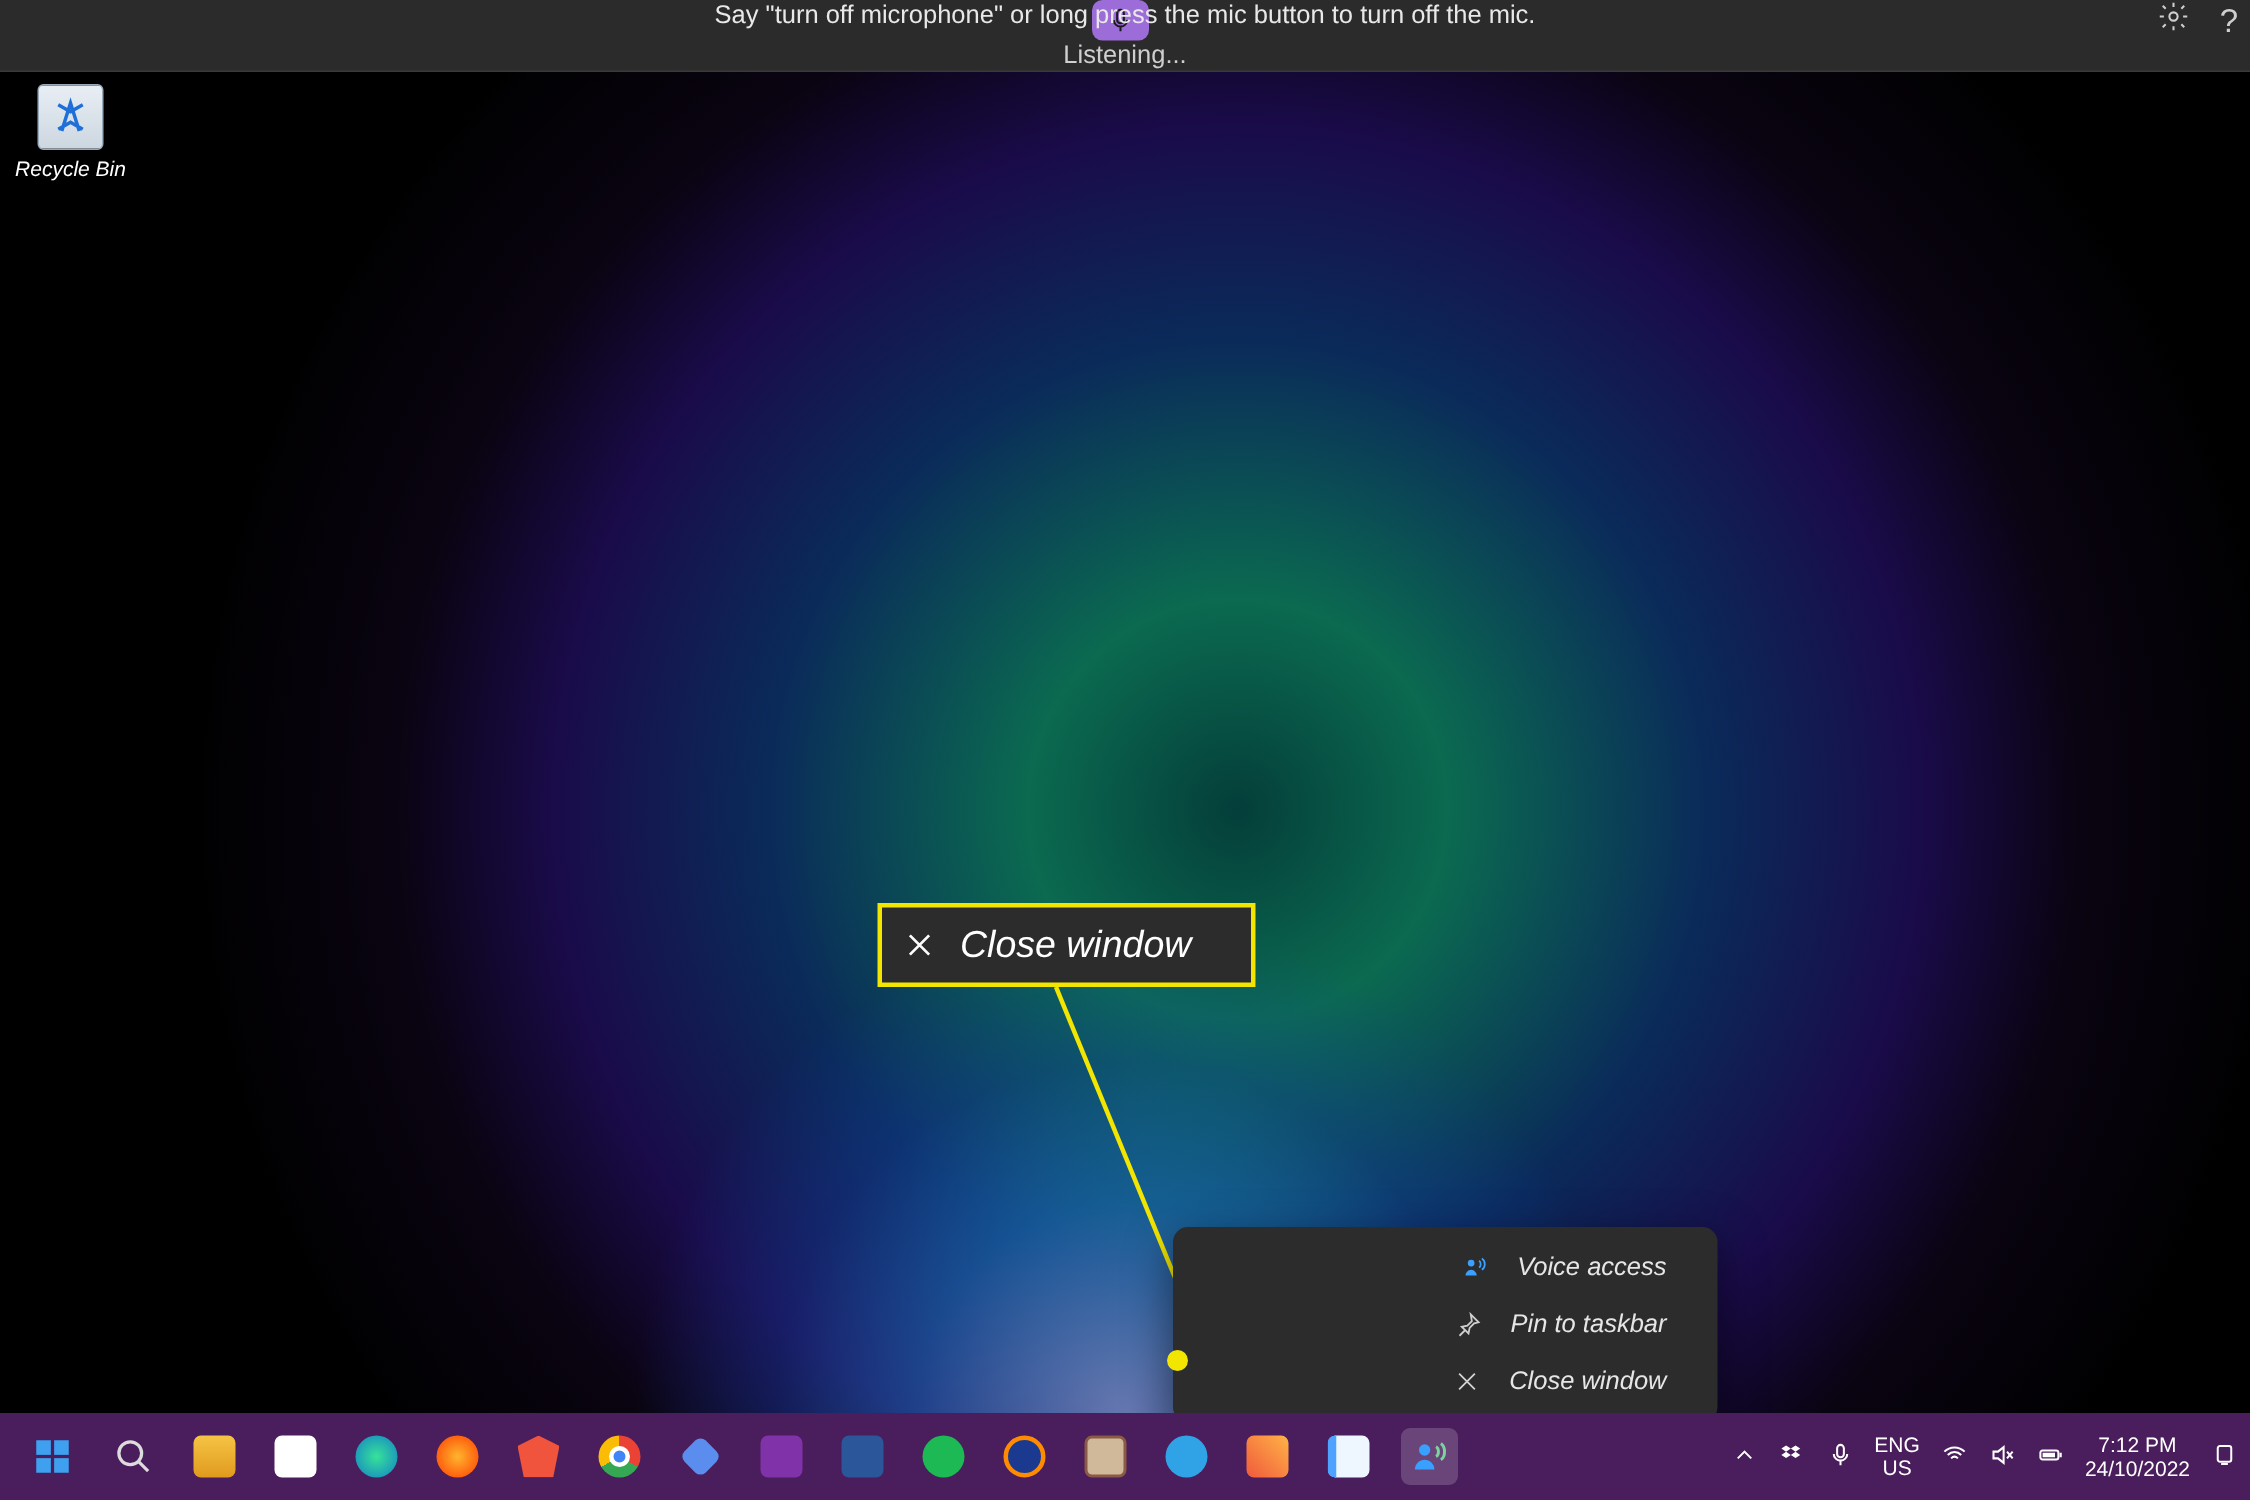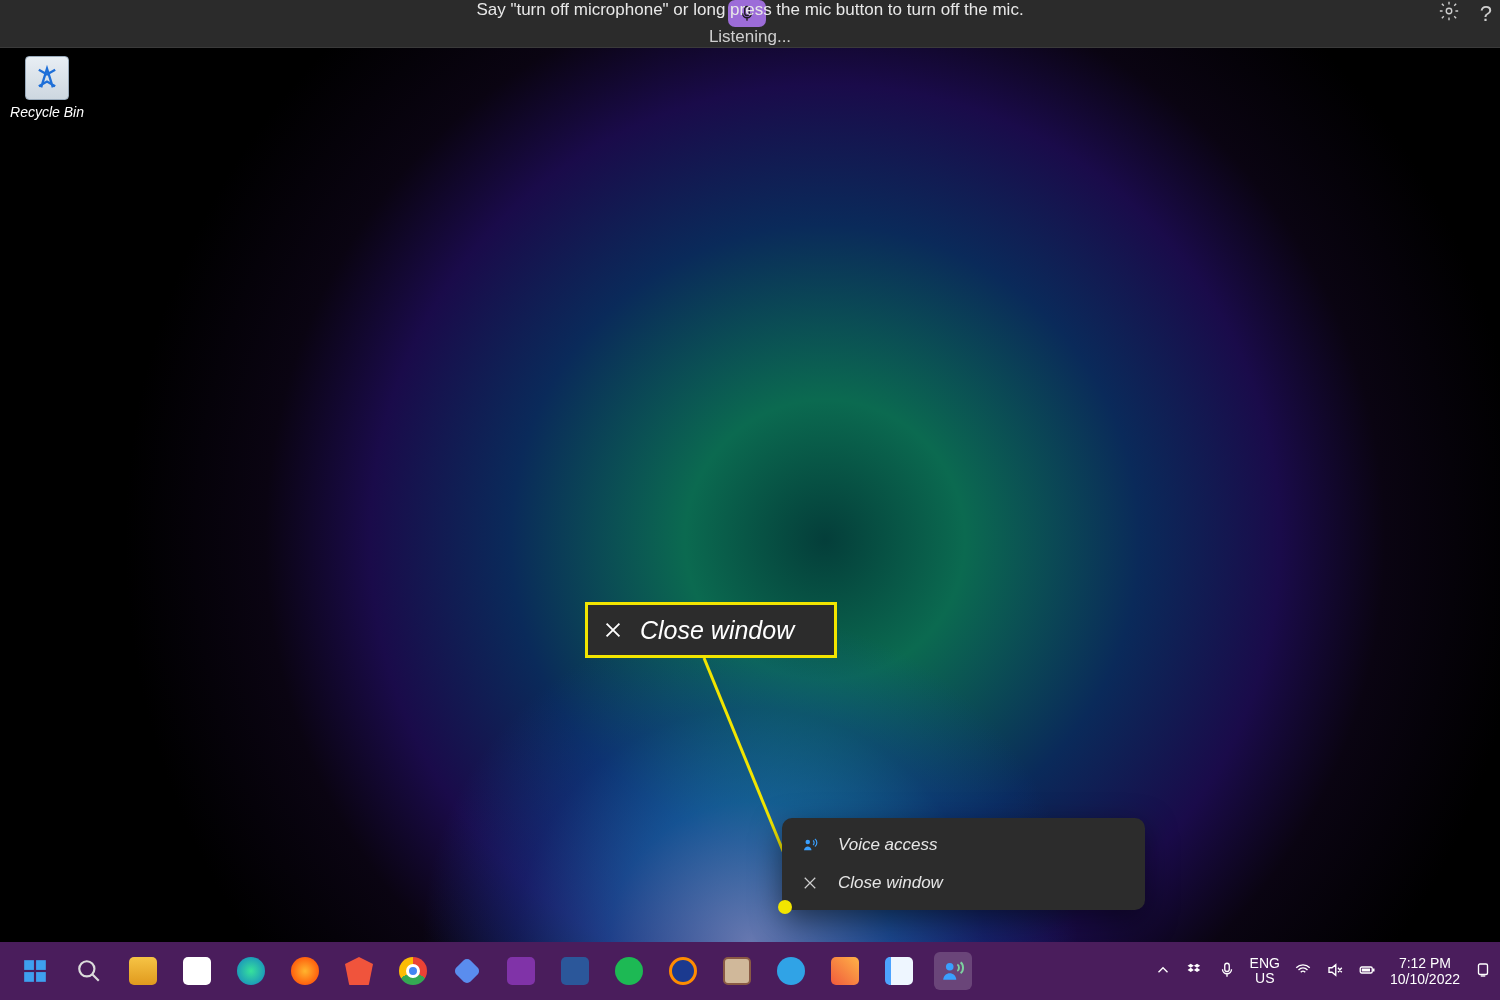--- a/index.html
+++ b/index.html
@@ -27,21 +27,21 @@
 .recycle{width:44px;height:44px;margin:0 auto 4px;background:linear-gradient(#e8eef4,#cdd7e0);border-radius:4px;border:1px solid #9ab;position:relative;display:flex;align-items:center;justify-content:center;}
 .recycle svg{width:28px;height:28px;}
 
 
 .callout{position:absolute;left:585px;top:554px;width:252px;height:56px;border:3px solid #f2e500;background:#2c2c2c;display:flex;align-items:center;gap:16px;padding:0 14px;color:#fff;font-size:25px;}
 .callout svg{width:22px;height:22px;stroke:#fff;stroke-width:2;fill:none;}
 .callout-line{position:absolute;pointer-events:none;}
 
 
 .ctx{position:absolute;left:782px;top:770px;width:363px;background:#2c2c2c;border-radius:10px;padding:8px 0;box-shadow:0 10px 30px rgba(0,0,0,.5);}
-.ctx-item{display:flex;align-items:center;gap:18px;padding:9px 18px;color:#e6e6e6;font-size:17px;}
+.ctx-item{display:flex;align-items:center;gap:18px;padding:9px 34px;color:#e6e6e6;font-size:17px;justify-content:flex-end;}
 .ctx-item .ci{width:20px;height:20px;display:flex;align-items:center;justify-content:center;}
 .ctx-item svg{width:18px;height:18px;stroke:#cfcfcf;fill:none;stroke-width:1.6;}
 .ctx-dot{position:absolute;left:-4px;top:82px;width:14px;height:14px;background:#f2e500;border-radius:50%;}
 
 
 .taskbar{position:absolute;left:0;bottom:0;width:100%;height:58px;background:#4a1d5c;display:flex;align-items:center;}
 .task-left{display:flex;align-items:center;gap:16px;margin-left:16px;}
 .tb{width:38px;height:38px;border-radius:6px;display:flex;align-items:center;justify-content:center;}
 .tb.sel{background:rgba(255,255,255,.18);}
 .tb svg{width:26px;height:26px;}
@@ -103,20 +103,28 @@
             <circle cx="9" cy="8" r="3" fill="#3aa0ff" stroke="none"></circle>
             <path d="M4 19c0-3 3-5 5-5s5 2 5 5" fill="#3aa0ff" stroke="none"></path>
             <path d="M16 6c2 1 2 5 0 6M18.5 4c3.5 2 3.5 8 0 10" stroke="#3aa0ff"></path>
           </svg>
       </span>
       <span>Voice access</span>
     </div>
     <div class="ctx-item">
       <span class="ci">
         <svg viewBox="0 0 24 24">
+            <path d="M14 3l7 7-4 1-4 4-1 5-3-3-5 5 5-5-3-3 5-1 4-4z"></path>
+          </svg>
+      </span>
+      <span>Pin to taskbar</span>
+    </div>
+    <div class="ctx-item">
+      <span class="ci">
+        <svg viewBox="0 0 24 24">
             <path d="M5 5l14 14M19 5L5 19"></path>
           </svg>
       </span>
       <span>Close window</span>
     </div>
     <div class="ctx-dot"></div>
   </div>
 </div>
 
 <div class="taskbar">
@@ -212,20 +220,20 @@
     <div class="tray"><svg viewBox="0 0 24 24">
           <path d="M4 9h4l5-4v14l-5-4H4zM16 9l5 6M21 9l-5 6"></path>
         </svg></div>
     <div class="tray"><svg viewBox="0 0 24 24">
           <rect x="3" y="8" width="16" height="8" rx="2"></rect>
           <rect x="20" y="10" width="2" height="4" fill="#fff" stroke="none"></rect>
           <rect x="5" y="10" width="11" height="4" fill="#fff" stroke="none"></rect>
         </svg></div>
     <div class="clock">
       <div>7:12 PM</div>
-      <div>10/10/2022</div>
+      <div>24/10/2022</div>
     </div>
     <div class="tray"><svg viewBox="0 0 24 24">
           <rect x="6" y="4" width="12" height="14" rx="2"></rect>
           <path d="M9 20h6"></path>
         </svg></div>
   </div>
 </div>
 
 </body></html>

